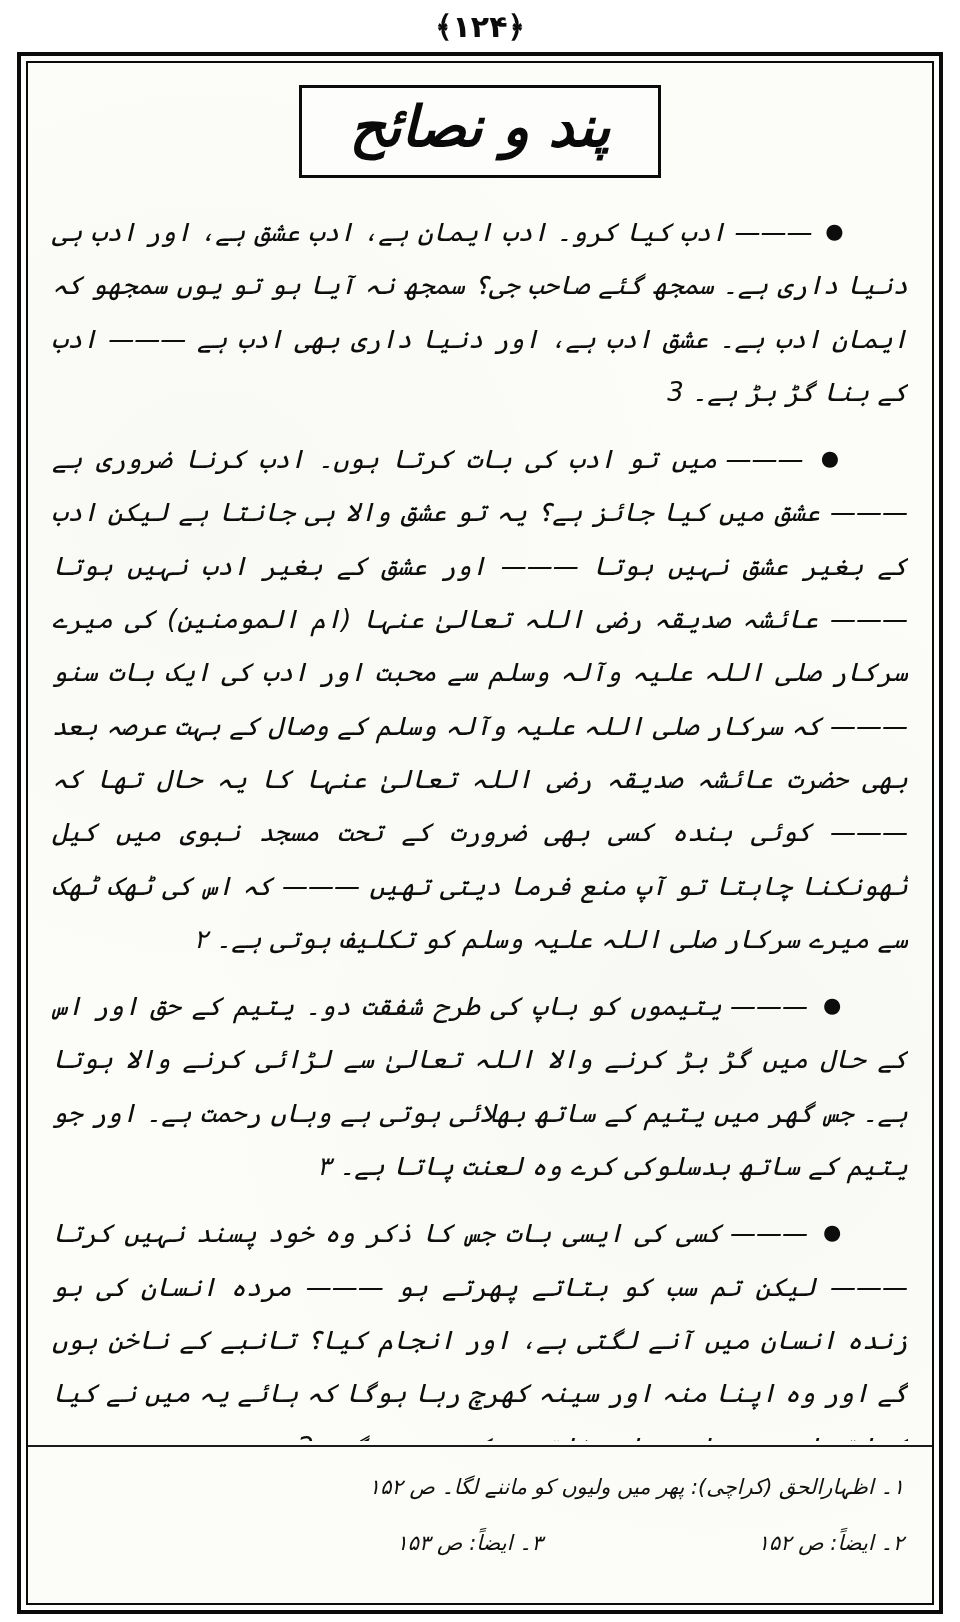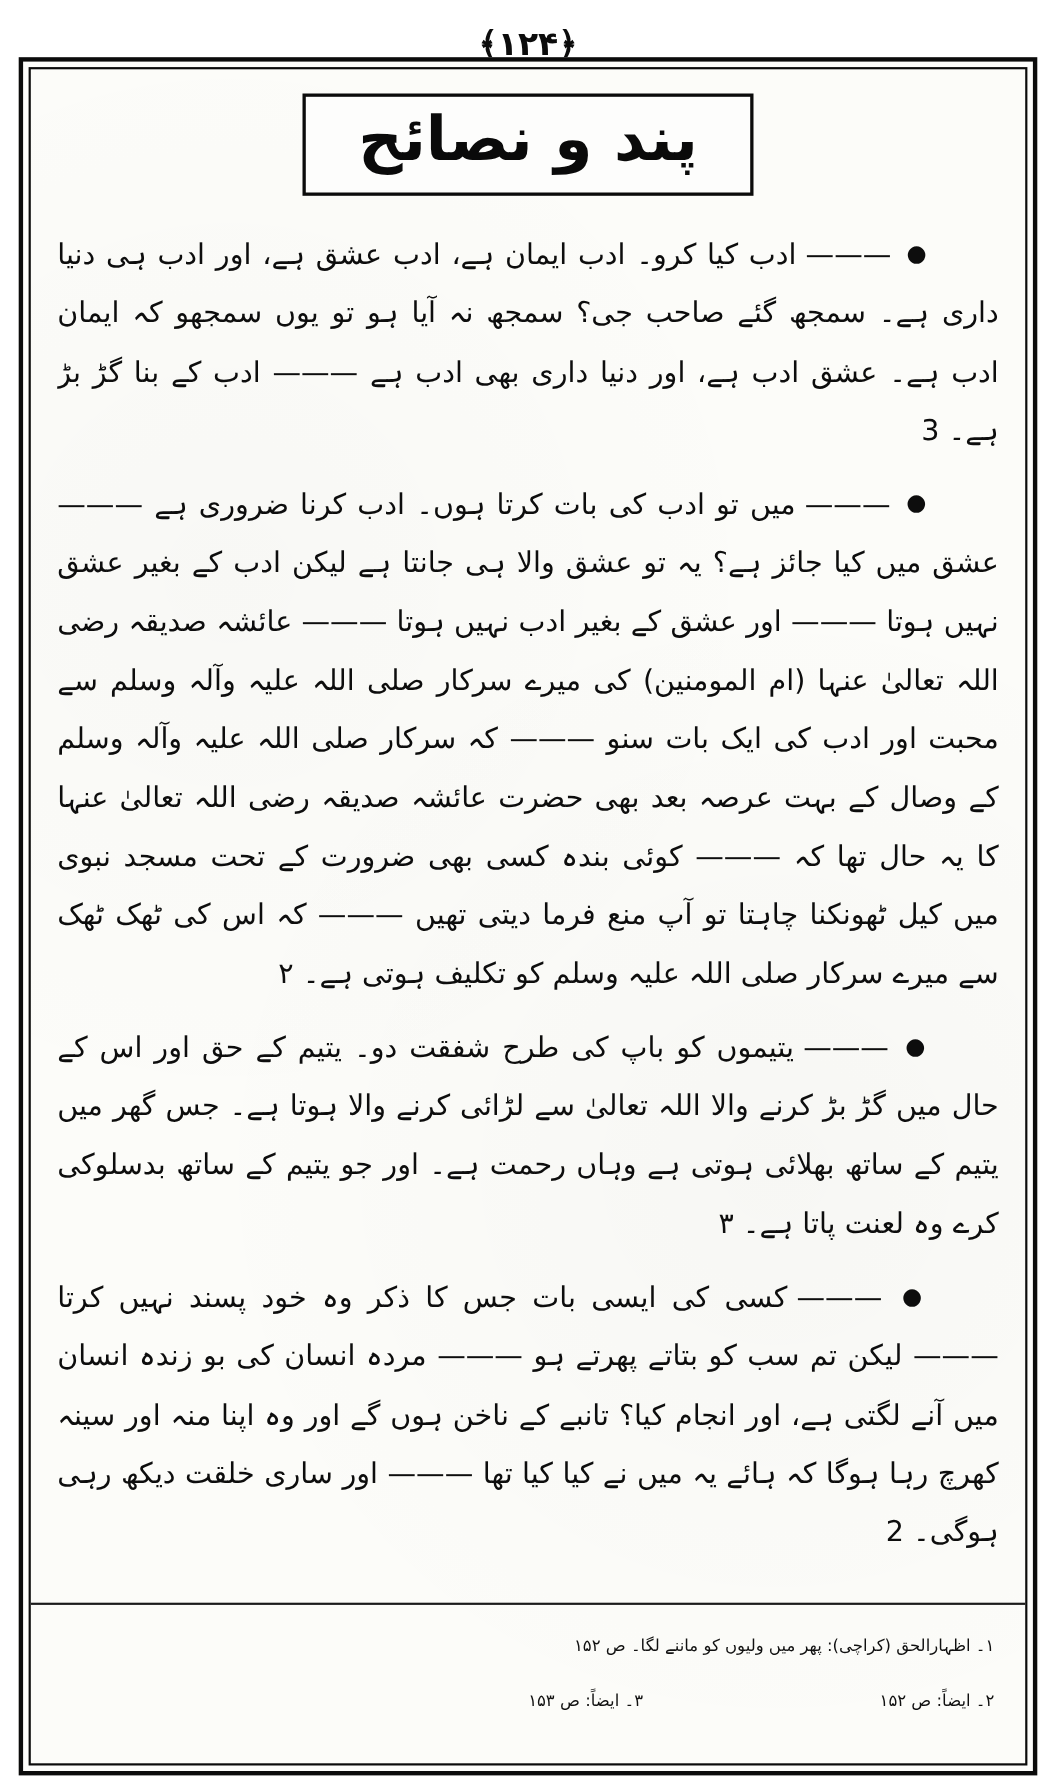--- a/index.html
+++ b/index.html
@@ -8,39 +8,40 @@
       width: 960px;
       height: 1622px;
       position: relative;
       background: #ffffff;
       font-family: "DejaVu Sans", "Liberation Sans", sans-serif;
       color: #111;
       overflow: hidden;
     }
     .page-number {
       position: absolute;
-      top: 22px;
+      top: 9px;
       left: 0;
       width: 100%;
       text-align: center;
       direction: rtl;
       font-size: 30px;
       font-weight: bold;
       color: #0c0c0c;
       letter-spacing: 0;
     }
     .frame {
       position: absolute;
       top: 52px;
       left: 17px;
       right: 17px;
       bottom: 8px;
       border: 4px solid #0b0b0b;
       background: #fdfdfb;
       padding: 5px;
+      font-style: italic;
     }
     .frame-inner {
       border: 2px solid #0b0b0b;
       height: 100%;
       padding: 14px 24px 16px;
       display: flex;
       flex-direction: column;
       background:
         radial-gradient(circle at 20% 30%, rgba(0,0,0,0.015), transparent 40%),
         radial-gradient(circle at 75% 65%, rgba(0,0,0,0.02), transparent 45%),
@@ -78,21 +79,21 @@
       padding-left: 4px;
     }
     .footnote-rule {
       border: 0;
       border-top: 2px solid #1b1b1b;
       margin: 4px -24px 0;
       height: 0;
     }
     .footnotes {
       direction: rtl;
-      font-size: 15px;
+      font-size: 21px;
       color: #101010;
       padding-top: 28px;
     }
     .fn-line {
       text-align: right;
       margin: 0 4px 32px 0;
       white-space: nowrap;
     }
     .fn-row {
       display: flex;

